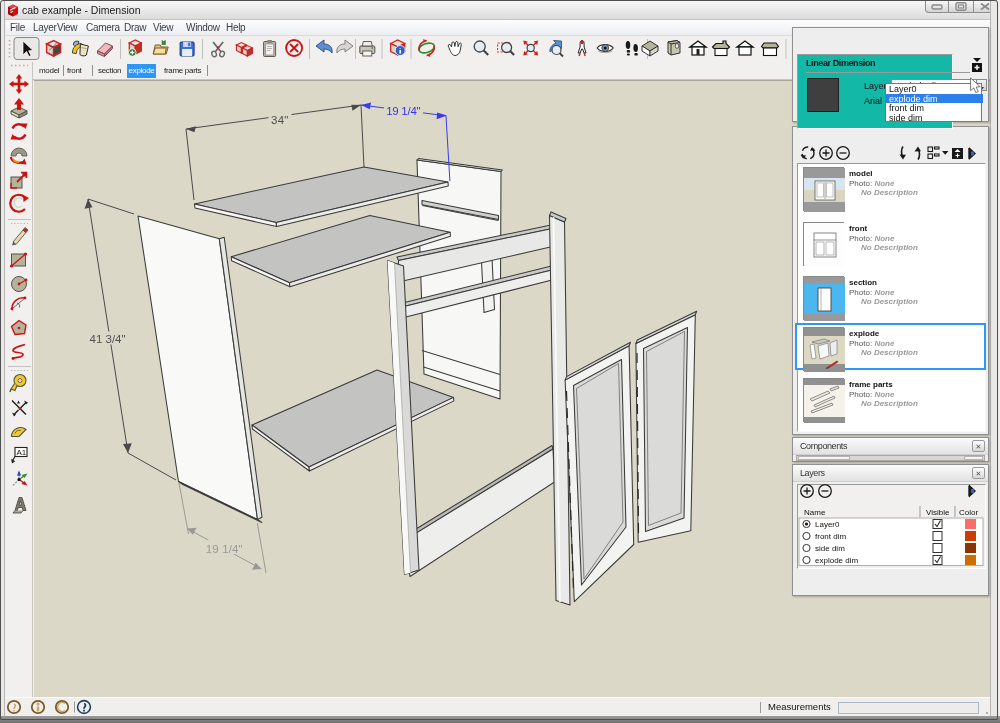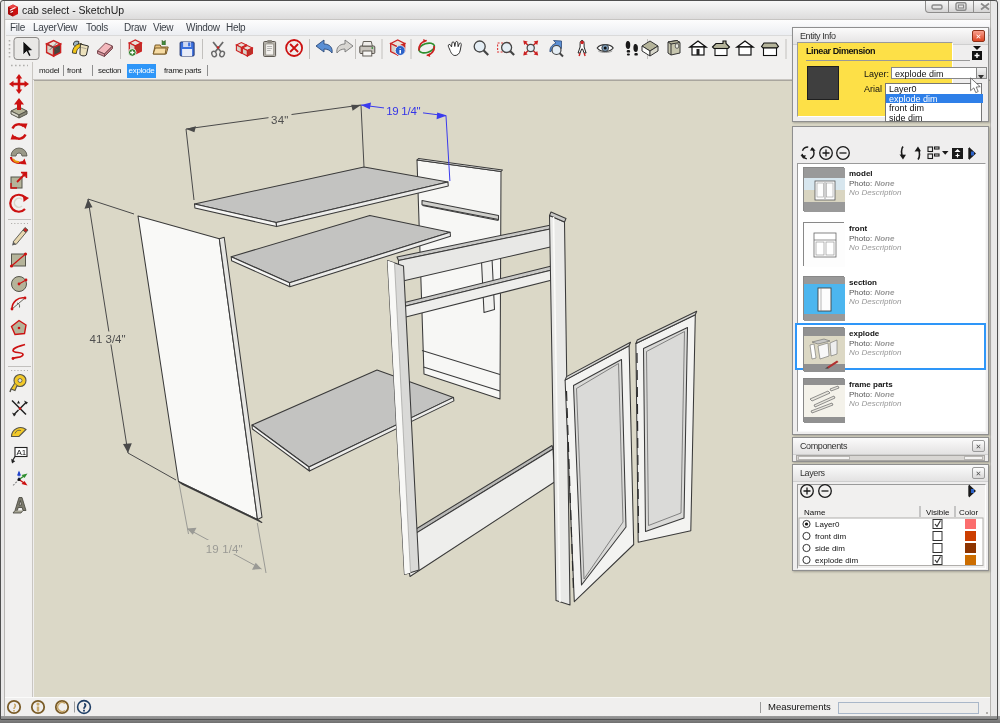--- a/index.html
+++ b/index.html
@@ -50,27 +50,27 @@
 
 .panel { position:absolute; left:792px; width:197px; background:#efeeee; border:1px solid #8f8f8f; box-shadow:1px 1px 2px rgba(0,0,0,0.25); }
 .ptitle { position:relative; height:17px; background:linear-gradient(#fbfbfb,#e3e2e2); border-bottom:1px solid #cfcfcf; }
 .ptitle span { position:absolute; left:7px; top:3px; font-size:9px; letter-spacing:-0.4px; color:#333; }
 .pclose { position:absolute; right:3px; top:2px; width:13px; height:12px; border:1px solid #9a9a9a; border-radius:2px; background:linear-gradient(#fdfdfd,#d9d8d8); font-size:7px; color:#555; text-align:center; line-height:11px; }
 .sthumb { position:absolute; left:10px; width:41px; height:44px; border:1px solid #888; }
 .sthumb svg { display:block; }
 .sname { position:absolute; left:56px; font-size:8px; font-weight:bold; color:#111; }
 .sphoto { position:absolute; left:56px; font-size:8px; color:#555; }
 .sphoto i { color:#999;font-weight:bold; }
-.sdesc { position:absolute; left:56px; font-size:8px; font-style:italic; color:#999; }
+.sdesc { position:absolute; left:68px; font-size:8px; font-style:italic; color:#999;font-weight:bold; }
 </style>
 </head>
 <body>
 <div id="win">
   <div class="abs" id="titlebar"></div>
-  <div class="abs" id="titletext">cab select - SketchUp</div>
+  <div class="abs" id="titletext">cab example - Dimension</div>
   <svg class="abs" style="left:7px;top:4px" width="12" height="13" viewBox="0 0 12 13">
     <path d="M1,3 L6,0.5 L11,3 L11,10 L6,12.5 L1,10 Z" fill="#cc1111"></path>
     <path d="M1,3 L6,5.5 L11,3 L6,0.5 Z" fill="#e84040"></path>
     <path d="M6,5.5 L6,12.5 L1,10 L1,3 Z" fill="#a50d0d"></path>
     <path d="M3,6.2 L8.5,3.4 M3.5,8.5 L6,7.2" stroke="#fff" stroke-width="1.1" fill="none"></path>
   </svg>
   <div class="abs winbtn" id="btnmin">
       <svg width="12" height="9" viewBox="0 0 12 9">
         <rect x="1" y="3" width="10" height="4" rx="1.5" fill="none" stroke="#8a8a8a" stroke-width="1.4"></rect>
       </svg>
@@ -84,21 +84,21 @@
   <div class="abs winbtn" id="btncls">
       <svg width="12" height="9" viewBox="0 0 12 9">
         <path d="M2,1.5 L10,7.5 M10,1.5 L2,7.5" stroke="#8a8a8a" stroke-width="1.6"></path>
       </svg>
     </div>
 
   <div class="abs" id="menubar">
     <div class="menuitem" style="left:4px">File</div>
     <div class="menuitem" style="left:27px">Layer</div>
     <div class="menuitem" style="left:51px">View</div>
-    <div class="menuitem" style="left:80px">Tools</div>
+    <div class="menuitem" style="left:80px">Camera</div>
     <div class="menuitem" style="left:118px">Draw</div>
     <div class="menuitem" style="left:147px">View</div>
     <div class="menuitem" style="left:180px">Window</div>
     <div class="menuitem" style="left:220px">Help</div>
   </div>
 
   <div class="abs" id="toolbar"><svg id="tbicons" width="984" height="26" viewBox="6 36 984 26">
     <g fill="none">
       <line x1="9.5" y1="40" x2="9.5" y2="58" stroke="#b0aeab" stroke-width="1.6" stroke-dasharray="1.6 2.4"></line>
       <g stroke="#c2c0bd" stroke-width="1">
@@ -683,21 +683,21 @@
   </div>
   <div class="panel" id="p-comp" style="top:437px;height:25px">
     <div class="ptitle">
         <span>Components</span>
         <div class="pclose">✕</div>
       </div>
     <div style="position:absolute;left:3px;top:17px;width:189px;height:6px;background:#d8d6d3;border:1px solid #a8a6a3"></div>
     <div style="position:absolute;left:5px;top:18px;width:52px;height:4px;background:#f4f3f2;border:1px solid #b8b6b3"></div>
     <div style="position:absolute;left:171px;top:18px;width:19px;height:4px;background:#f4f3f2;border:1px solid #b8b6b3"></div>
   </div>
-  <div class="panel" id="p-layers" style="top:464px;height:107px">
+  <div class="panel" id="p-layers" style="top:464px;height:132px">
     <div class="ptitle">
         <span>Layers</span>
         <div class="pclose">✕</div>
       </div>
     <div style="position:absolute;left:4px;top:19px;width:189px;height:85px;background:#f1f0ef;border:1px solid #9a9a9a;border-bottom-color:#fff;border-right-color:#fff"></div>
     <svg style="position:absolute;left:0;top:17px" width="195" height="88" viewBox="0 0 195 88">
       <g fill="none" stroke="#1a1a1a">
         <circle cx="14" cy="9" r="6.3" stroke-width="1.3"></circle>
           <path d="M14,5.5 L14,12.5 M10.5,9 L17.5,9" stroke-width="1.3"></path>
         <circle cx="32" cy="9" r="6.3" stroke-width="1.3"></circle>
@@ -731,25 +731,21 @@
         <rect x="140" y="73.5" width="9" height="9"></rect>
           <path d="M142,78 L144,80.5 L147.5,74.5" stroke-width="1.2"></path>
       </g>
       <rect x="172" y="37" width="11" height="10" fill="#fb6d6d"></rect>
       <rect x="172" y="49" width="11" height="10" fill="#cc3e00"></rect>
       <rect x="172" y="61" width="11" height="10" fill="#8d3400"></rect>
       <rect x="172" y="73" width="11" height="10" fill="#cc6d00"></rect>
     </svg>
   </div>
   <div class="panel" id="p-entity" style="top:27px;height:95px">
-    <div class="ptitle">
-        <span>Entity Info</span>
-        <div class="pclose" style="background:linear-gradient(#f9a08e,#dd4422);border-color:#8e3118;color:#fff">✕</div>
-      </div>
-    <div style="position:absolute;left:4px;top:14px;width:156px;height:75px;background:#fde047;border:1px solid #9a9a9a;border-bottom-color:#fff;border-right-color:#fff">
+    <div style="position:absolute;left:4px;top:26px;width:156px;height:75px;background:#14b8a6;border:1px solid #9a9a9a;border-bottom-color:#fff;border-right-color:#fff">
       <div style="position:absolute;left:8px;top:3px;font-size:9px;font-weight:bold;letter-spacing:-0.4px;color:#111">Linear Dimension</div>
       <div style="position:absolute;left:8px;top:17px;width:164px;height:1px;background:#999"></div>
       <svg style="position:absolute;left:173px;top:2px" width="12" height="15" viewBox="0 0 12 15">
           <polygon points="2,1 10,1 6,5" fill="#111"></polygon>
           <rect x="1" y="6" width="10" height="9" fill="#111"></rect>
           <path d="M6,8 L6,13 M3.5,10.5 L8.5,10.5" stroke="#fff" stroke-width="1.4"></path>
         </svg>
       <div style="position:absolute;left:9px;top:23px;width:32px;height:34px;background:#3f3f3f;border:1px solid #1f1f1f"></div>
       <div style="position:absolute;left:60px;top:26px;width:31px;font-size:9px;color:#111;text-align:right">Layer:</div>
       <div style="position:absolute;left:93px;top:24px;width:86px;height:12px;background:#fff;border:1px solid #888">

